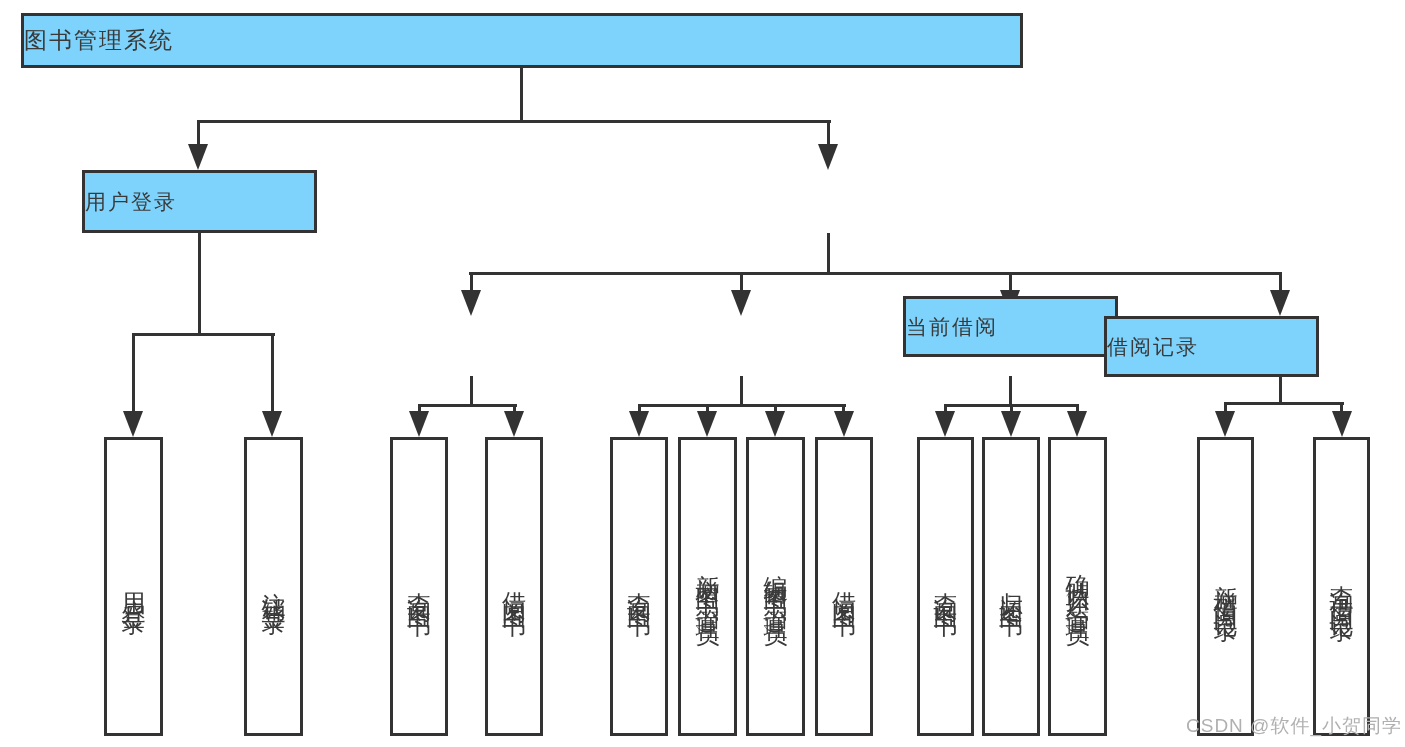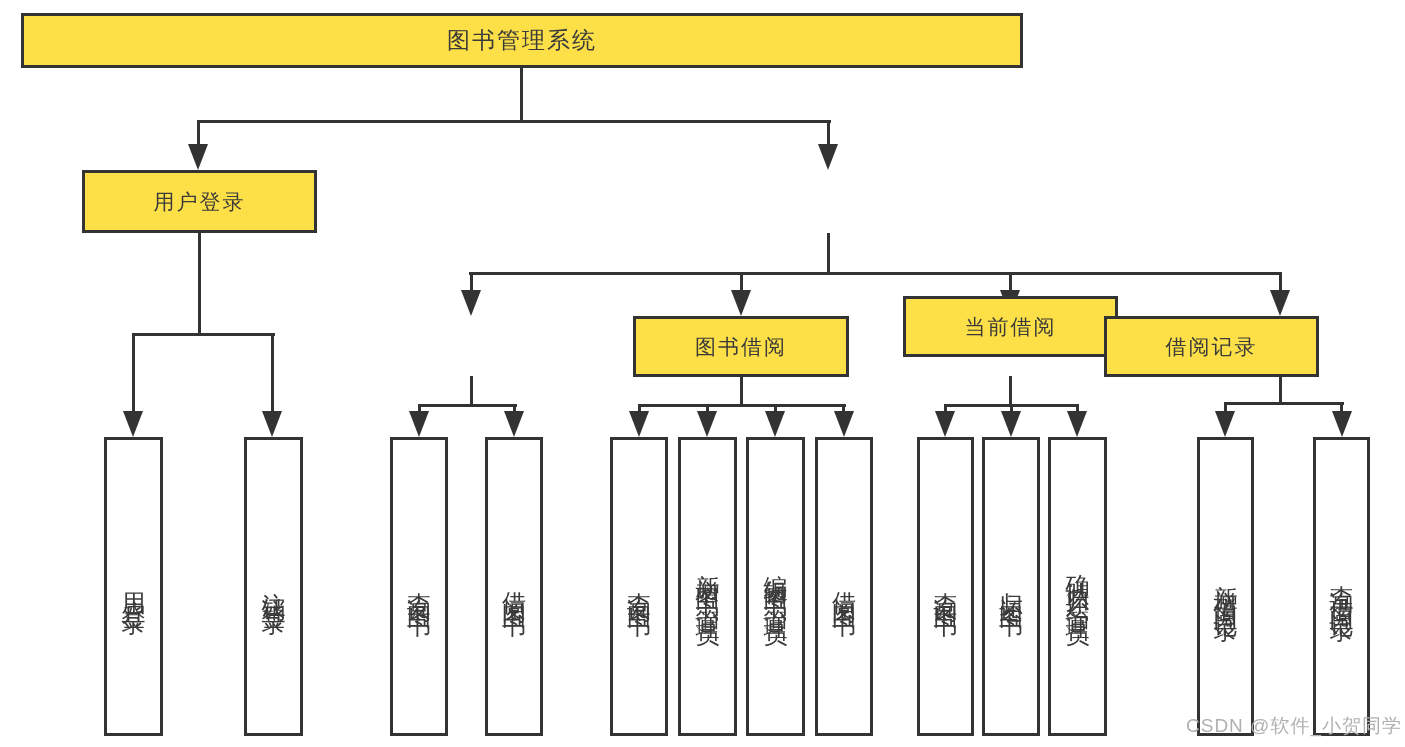--- a/index.html
+++ b/index.html
@@ -1,22 +1,22 @@
 <!DOCTYPE html>
 <html><head>
 <meta charset="utf-8">
 <style>
   html,body{margin:0;padding:0;background:#fff;}
   .stage{
     position:relative;width:1405px;height:747px;background:#fff;overflow:hidden;
     font-family:"Liberation Sans","DejaVu Sans",sans-serif;color:#3a3a3a;
   }
   .node{
-    position:absolute;box-sizing:border-box;border:3px solid #333;background:#fde047;
-    display:flex;align-items:center;justify-content:center;
+    position:absolute;box-sizing:border-box;border:3px solid #333;background:#7dd3fc;
+    display:flex;align-items:center;justify-content:flex-start;
     font-size:21px;letter-spacing:2px;white-space:nowrap;
   }
   .root{font-size:23px;border-width:3px;}
   .leaf{
     position:absolute;box-sizing:border-box;border:3px solid #333;background:#fff;
     display:flex;align-items:center;justify-content:center;
     top:437px;height:299px;font-size:24px;
   }
   .leaf span{writing-mode:vertical-rl;text-orientation:mixed;letter-spacing:7px;line-height:1;}
   .vl{position:absolute;width:3px;background:#333;}
@@ -92,23 +92,20 @@
   <div class="ah" style="left:1332px;top:411px"></div>
 
   <div class="node root" style="left:21px;top:13px;width:1002px;height:55px">
     <span>图书管理系统</span>
   </div>
 
   <div class="node" style="left:82px;top:170px;width:235px;height:63px">
     <span>用户登录</span>
   </div>
 
-  <div class="node" style="left:633px;top:316px;width:216px;height:61px">
-    <span>图书借阅</span>
-  </div>
   <div class="node" style="left:903px;top:296px;width:215px;height:61px">
     <span>当前借阅</span>
   </div>
   <div class="node" style="left:1104px;top:316px;width:215px;height:61px">
     <span>借阅记录</span>
   </div>
 
   <div class="leaf" style="left:104px;width:59px">
     <span>用户登录</span>
   </div>

